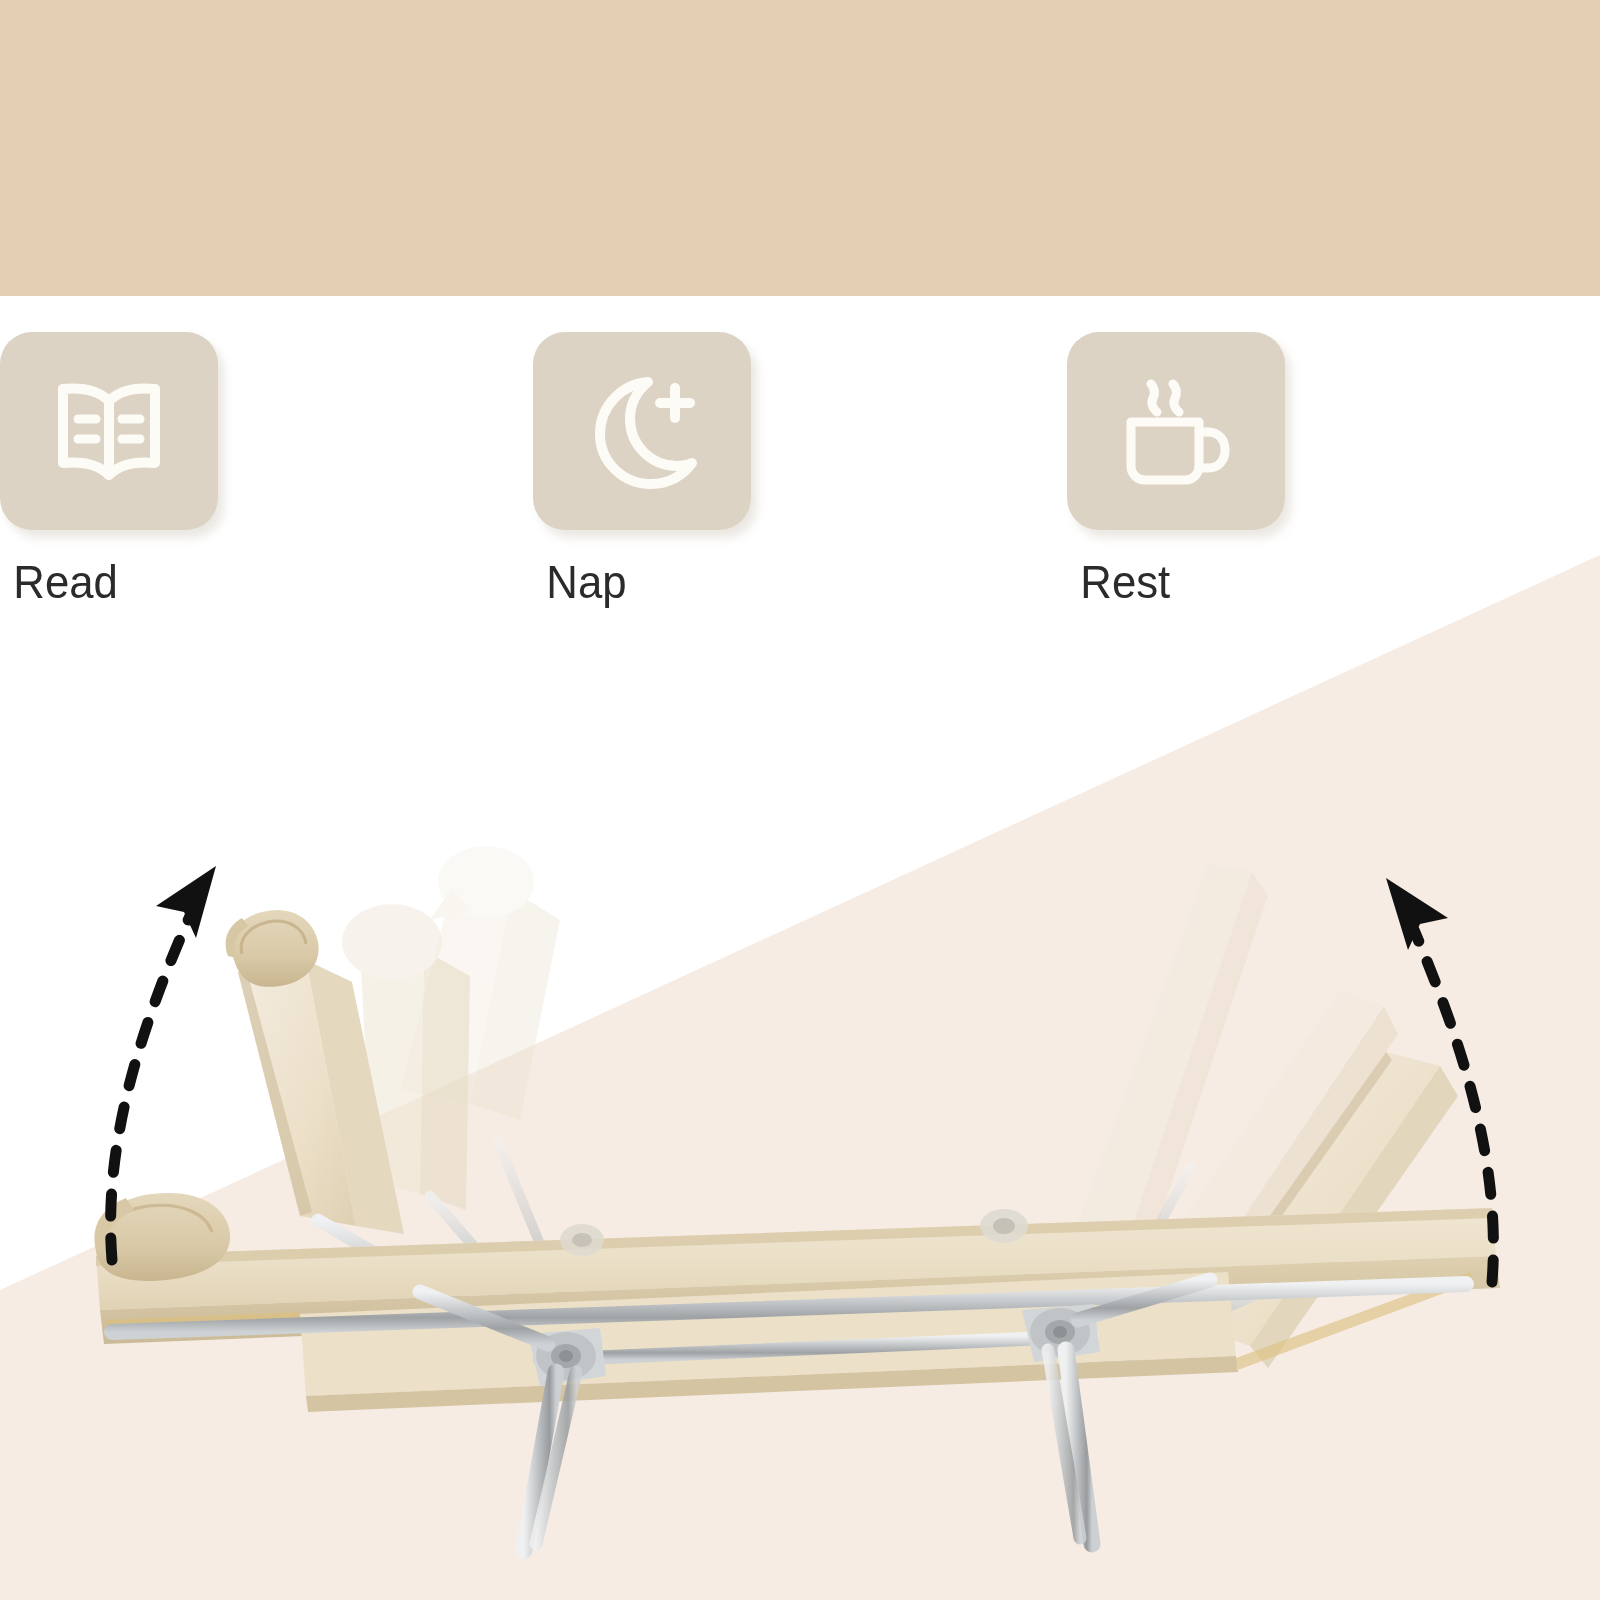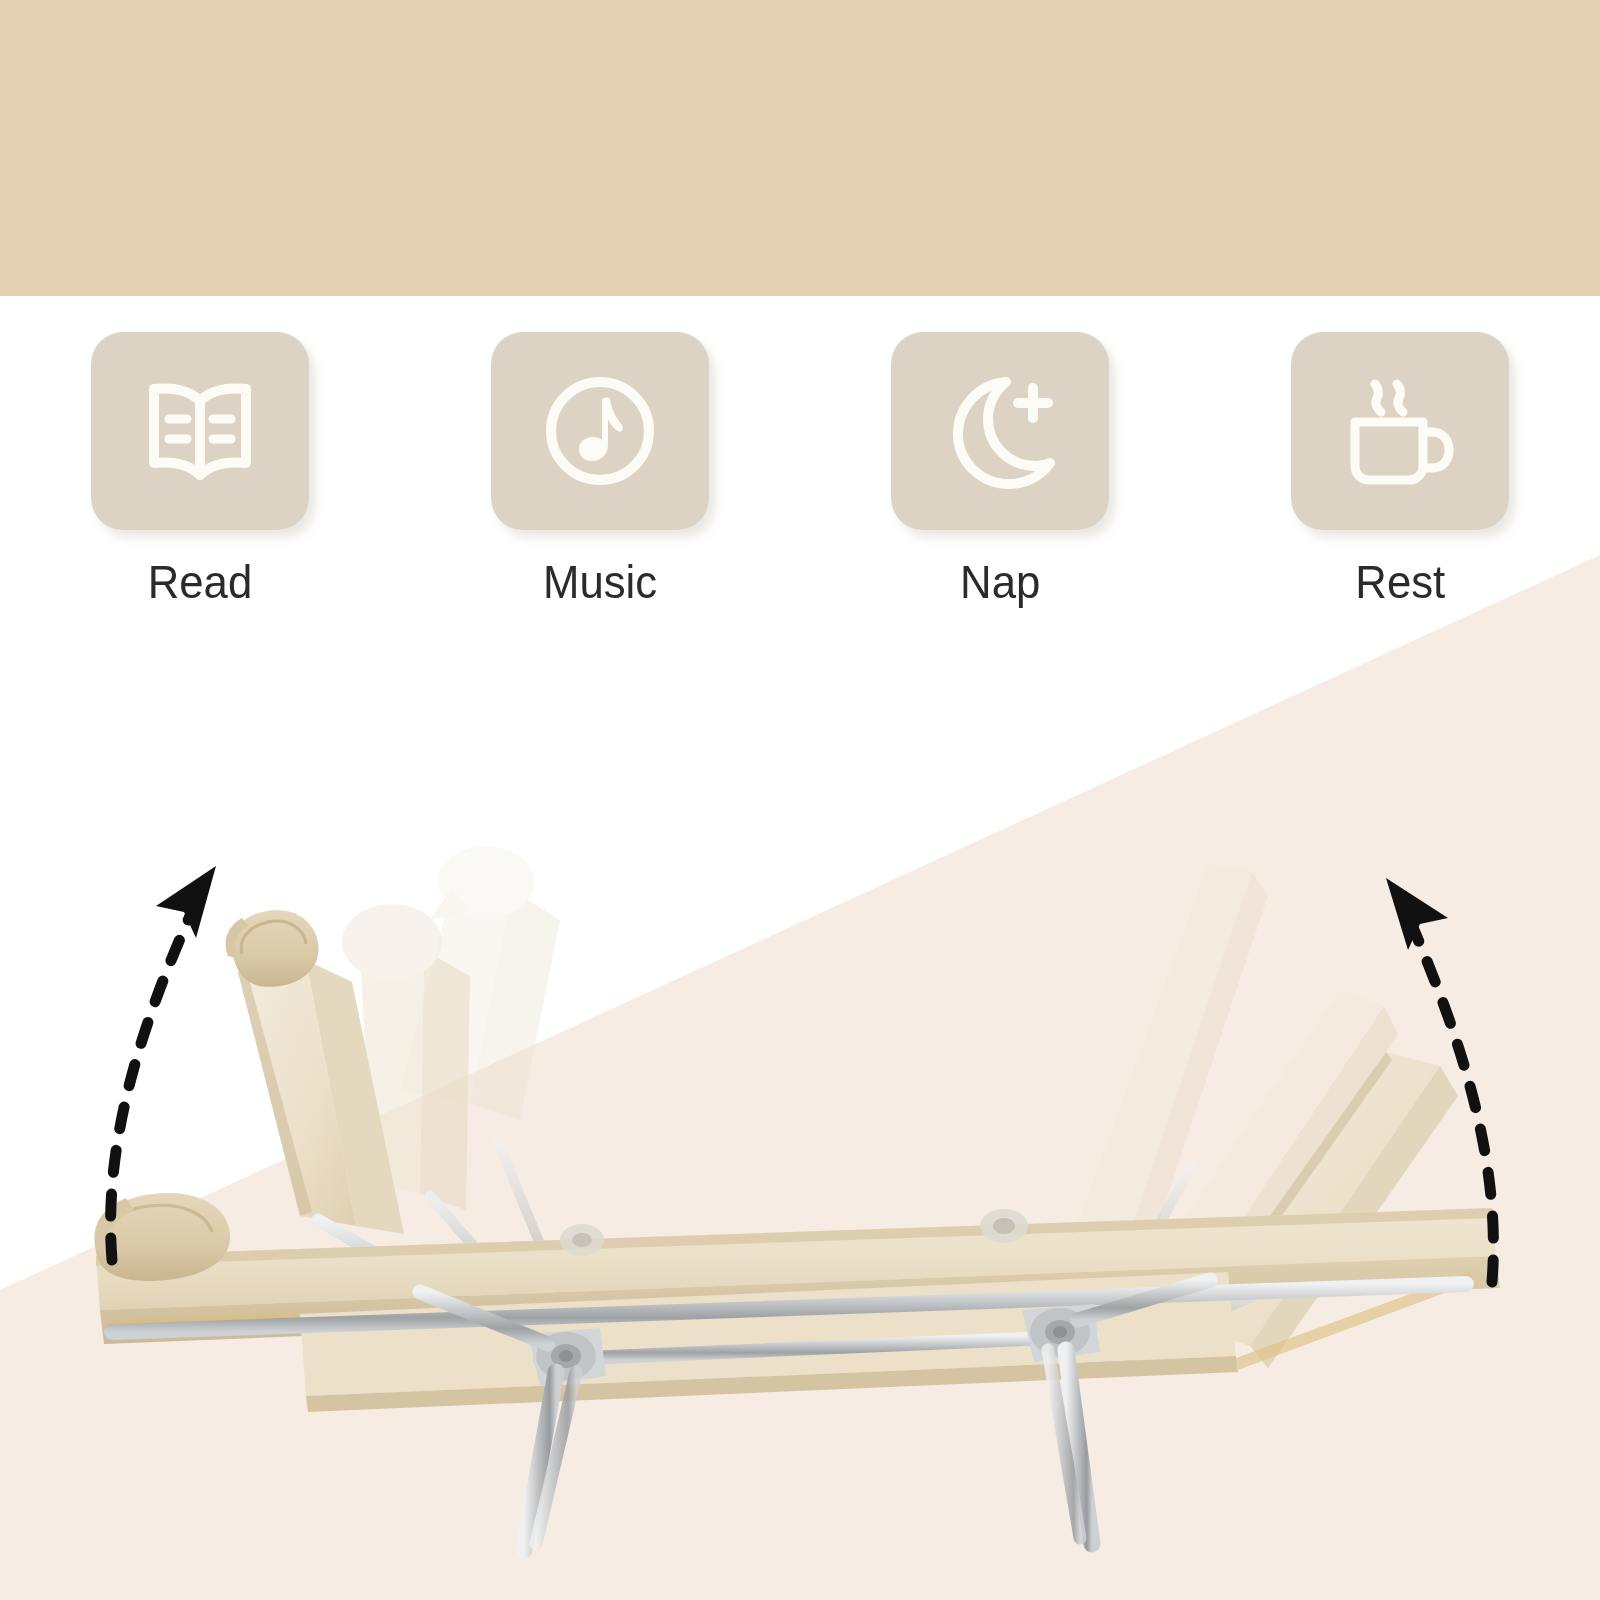--- a/index.html
+++ b/index.html
@@ -83,21 +83,20 @@
     top: 332px;
     width: 1600px;
     height: 280px;
     display: flex;
     z-index: 4;
   }
   .feature {
     flex: 1 1 0;
     display: flex;
     flex-direction: column;
-    align-items: center;
   }
   .feature-tile {
     width: 218px;
     height: 198px;
     border-radius: 32px;
     background: #ddd3c4;
     box-shadow: 6px 8px 10px rgba(190,178,163,0.30);
     display: flex;
     align-items: center;
     justify-content: center;
@@ -168,31 +167,20 @@
               <line x1="33" y1="64" x2="51" y2="64"></line>
               <line x1="77" y1="44" x2="95" y2="44"></line>
               <line x1="77" y1="64" x2="95" y2="64"></line>
             </g>
           </svg>
         </span>
       </div>
       <div class="feature-label">Read</div>
     </div>
 
-    <div class="feature">
-      <div class="feature-tile">
-        <span>
-          <svg width="124" height="124" viewBox="0 0 124 124">
-            <circle cx="62" cy="62" r="49" fill="none" stroke="#fdfbf6" stroke-width="10"></circle>
-            <path d="M72 30 C74 44 80 50 84 56 C86 60 84 64 80 62 C76 60 72 55 70 50 L70 76 C70 86 62 92 54 92 C46 92 41 87 41 80 C41 73 47 68 55 68 C59 68 62 69 64 71 L64 32 C64 29 68 27 72 30 Z" fill="#fdfbf6"></path>
-          </svg>
-        </span>
-      </div>
-      <div class="feature-label">Music</div>
-    </div>
 
     <div class="feature">
       <div class="feature-tile">
         <span>
           <svg width="128" height="122" viewBox="0 0 128 122">
             <path d="M70 12 C44 14 22 36 22 64 C22 92 45 114 73 114 C90 114 105 106 114 93 C110 95 104 96 99 96 C73 96 52 75 52 49 C52 35 58 22 70 12 Z" fill="none" stroke="#fdfbf6" stroke-width="10" stroke-linejoin="round" stroke-linecap="round"></path>
             <g stroke="#fdfbf6" stroke-width="10" stroke-linecap="round">
               <line x1="97" y1="18" x2="97" y2="48"></line>
               <line x1="82" y1="33" x2="112" y2="33"></line>
             </g>

